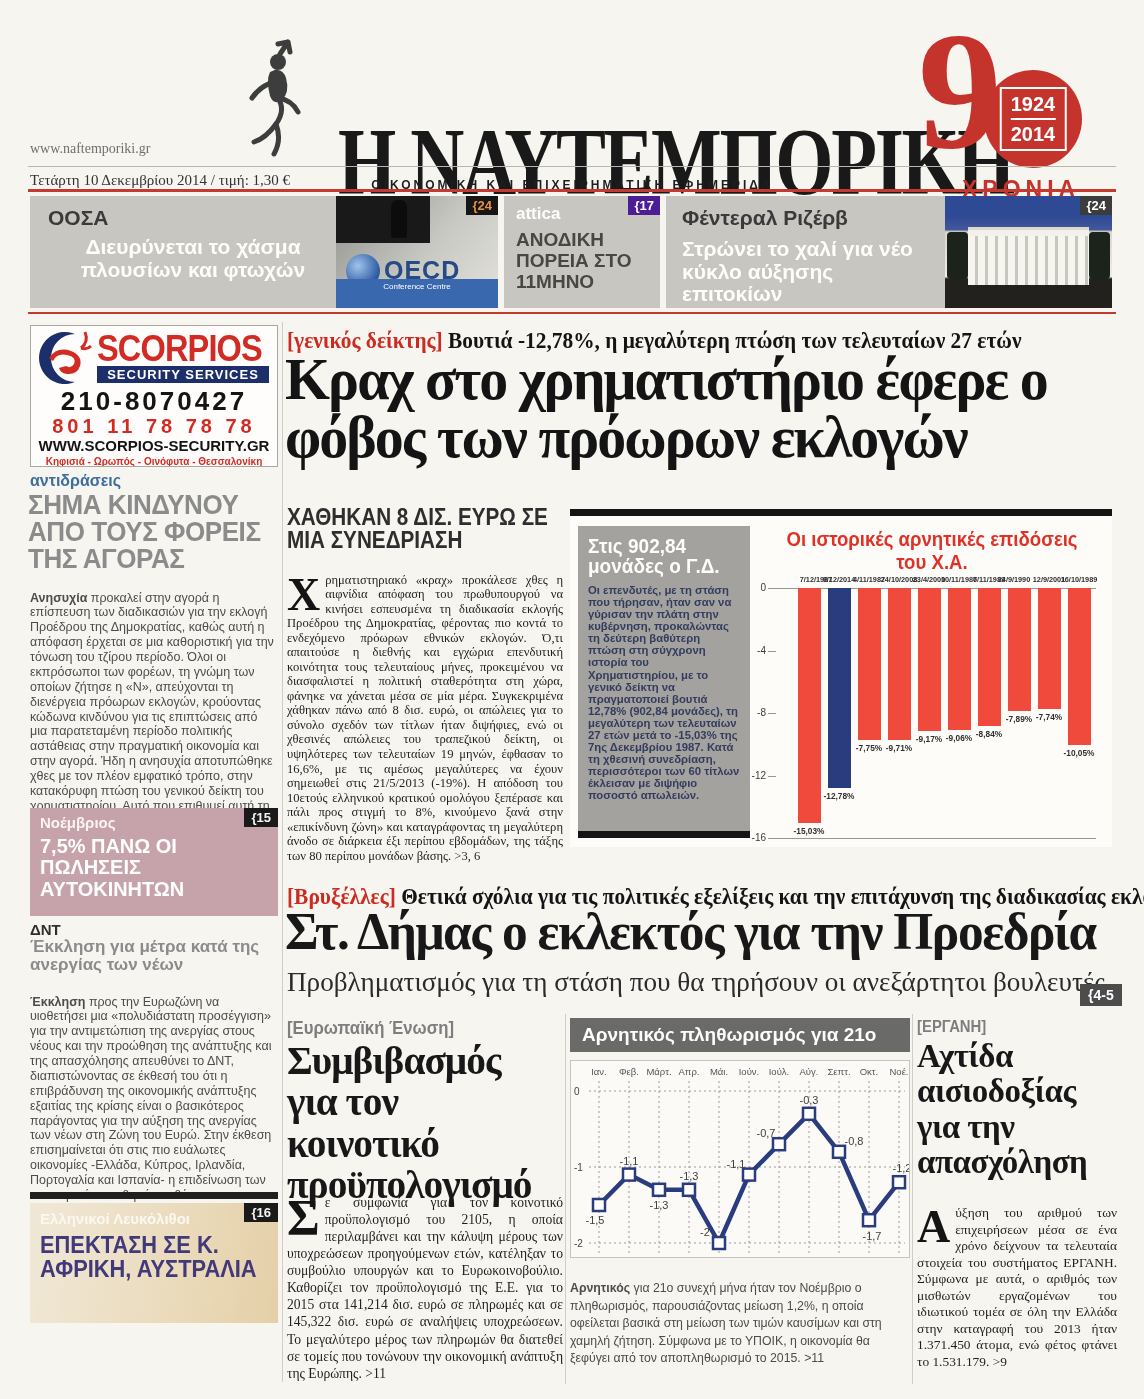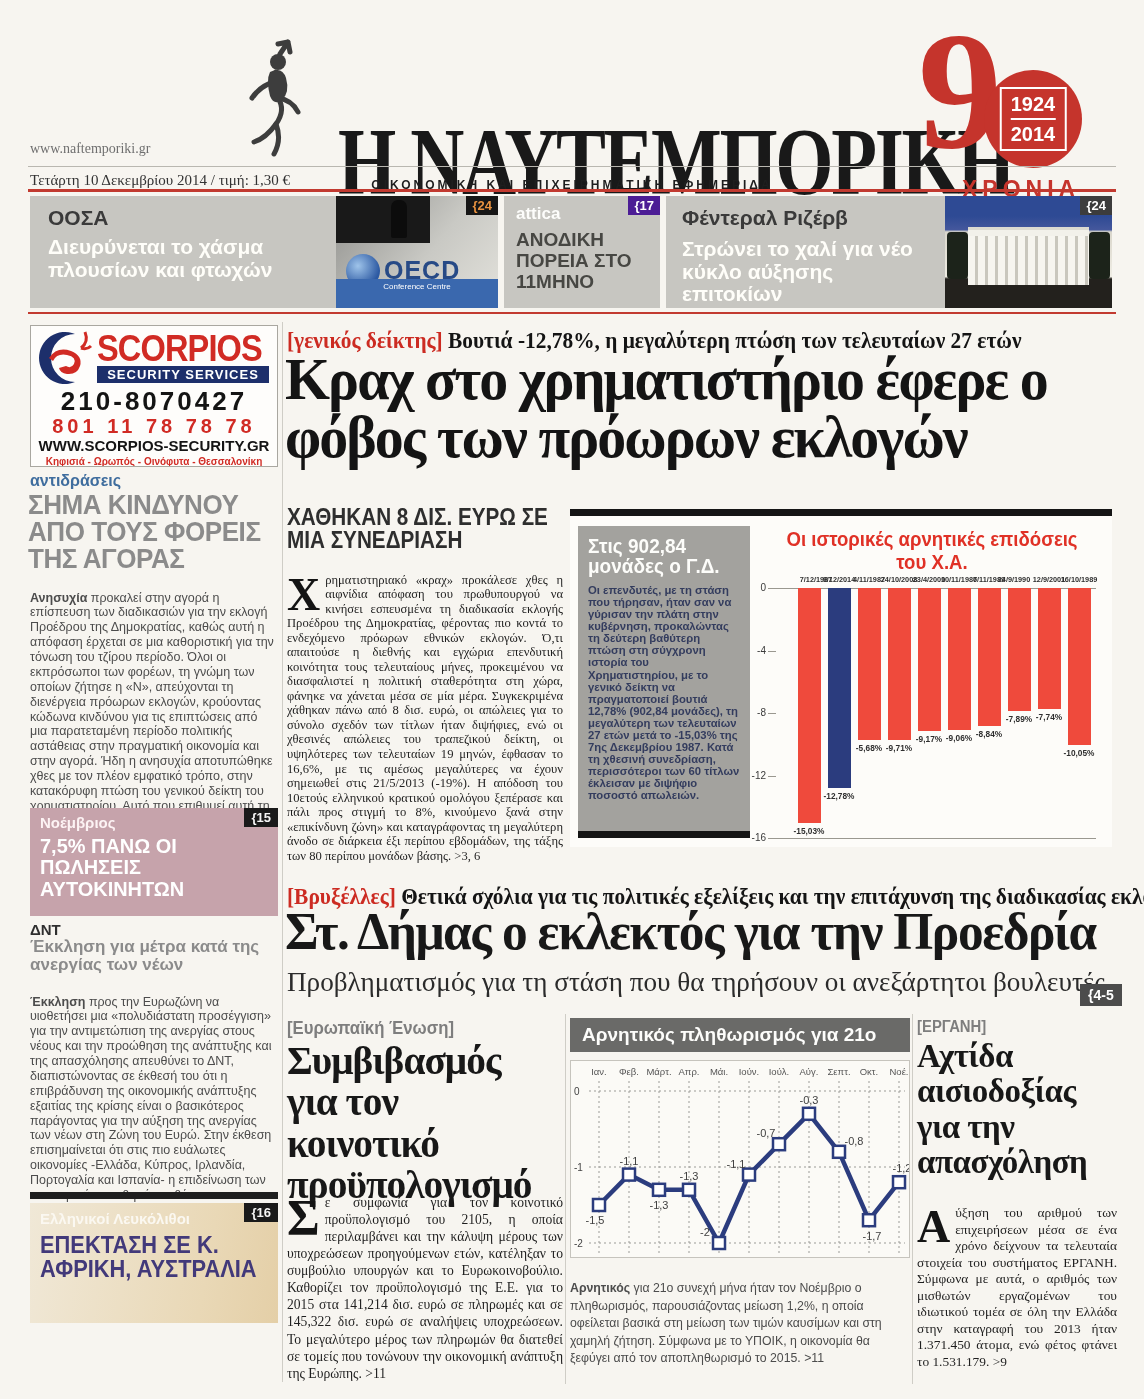--- a/index.html
+++ b/index.html
@@ -183,21 +183,21 @@
     <div class="xronia">ΧΡΟΝΙΑ</div>
   </div>
   <div class="abs mast-rule"></div>
   <div class="abs info-date">Τετάρτη 10 Δεκεμβρίου 2014 / τιμή: 1,30 €</div>
   <div class="abs info-tag">ΟΙΚΟΝΟΜΙΚΗ ΚΑΙ ΕΠΙΧΕΙΡΗΜΑΤΙΚΗ ΕΦΗΜΕΡΙΔΑ</div>
   <div class="abs info-issue">Έτος: 90ό  •  Αριθμός φύλλου: 25.653</div>
   <div class="abs red-rule" style="left:28px;top:189px;width:1088px;height:3px;"></div>
 
   <div class="strip-box" style="left:30px;width:468px;">
     <div class="abs" style="left:18px;top:10px;"><span class="strip-kicker-dark">ΟΟΣΑ</span></div>
-    <div class="abs strip-title-light" style="left:18px;top:40px;width:290px;">Διευρύνεται το χάσμα πλουσίων και φτωχών</div>
+    <div class="abs strip-title-light" style="left:18px;top:40px;width:290px;text-align:center;">Διευρύνεται το χάσμα πλουσίων και φτωχών</div>
     <div class="photo oecd-photo" style="left:306px;width:162px;">
       <div class="oecd-dark"></div>
         <div class="oecd-fig"></div>
       <div class="oecd-globe"></div>
       <div class="oecd-word">OECD</div>
       <div class="oecd-strip">Conference Centre</div>
       <span class="ptag ptag-black">{24</span>
     </div>
   </div>
   <div class="strip-box" style="left:504px;width:156px;">
@@ -285,21 +285,21 @@
         <div class="bc-line" style="top: 250px;"></div>
         <div class="bc-ylab" style="top: 244px;">-16</div>
         <div class="bc-bar" style="left: 3.5px; width: 23px; height: 234.844px; background: rgb(239, 74, 60);"></div>
         <div class="bc-date" style="left: 22px;">7/12/1987</div>
         <div class="bc-val" style="left: 15px; top: 237.844px;">-15,03%</div>
         <div class="bc-bar" style="left: 33.5px; width: 23px; height: 199.688px; background: rgb(43, 60, 126);"></div>
         <div class="bc-date" style="left: 45px;">9/12/2014</div>
         <div class="bc-val" style="left: 45px; top: 202.688px;">-12,78%</div>
         <div class="bc-bar" style="left: 63.5px; width: 23px; height: 152.031px; background: rgb(239, 74, 60);"></div>
         <div class="bc-date" style="left: 75px;">4/11/1987</div>
-        <div class="bc-val" style="left: 75px; top: 155.031px;">-5,68%</div>
+        <div class="bc-val" style="left: 75px; top: 155.031px;">-7,75%</div>
         <div class="bc-bar" style="left: 93.5px; width: 23px; height: 151.719px; background: rgb(239, 74, 60);"></div>
         <div class="bc-date" style="left: 105px;">24/10/2008</div>
         <div class="bc-val" style="left: 105px; top: 154.719px;">-9,71%</div>
         <div class="bc-bar" style="left: 123.5px; width: 23px; height: 143.281px; background: rgb(239, 74, 60);"></div>
         <div class="bc-date" style="left: 135px;">23/4/2000</div>
         <div class="bc-val" style="left: 135px; top: 146.281px;">-9,17%</div>
         <div class="bc-bar" style="left: 153.5px; width: 23px; height: 141.562px; background: rgb(239, 74, 60);"></div>
         <div class="bc-date" style="left: 165px;">10/11/1987</div>
         <div class="bc-val" style="left: 165px; top: 144.562px;">-9,06%</div>
         <div class="bc-bar" style="left: 183.5px; width: 23px; height: 138.125px; background: rgb(239, 74, 60);"></div>

